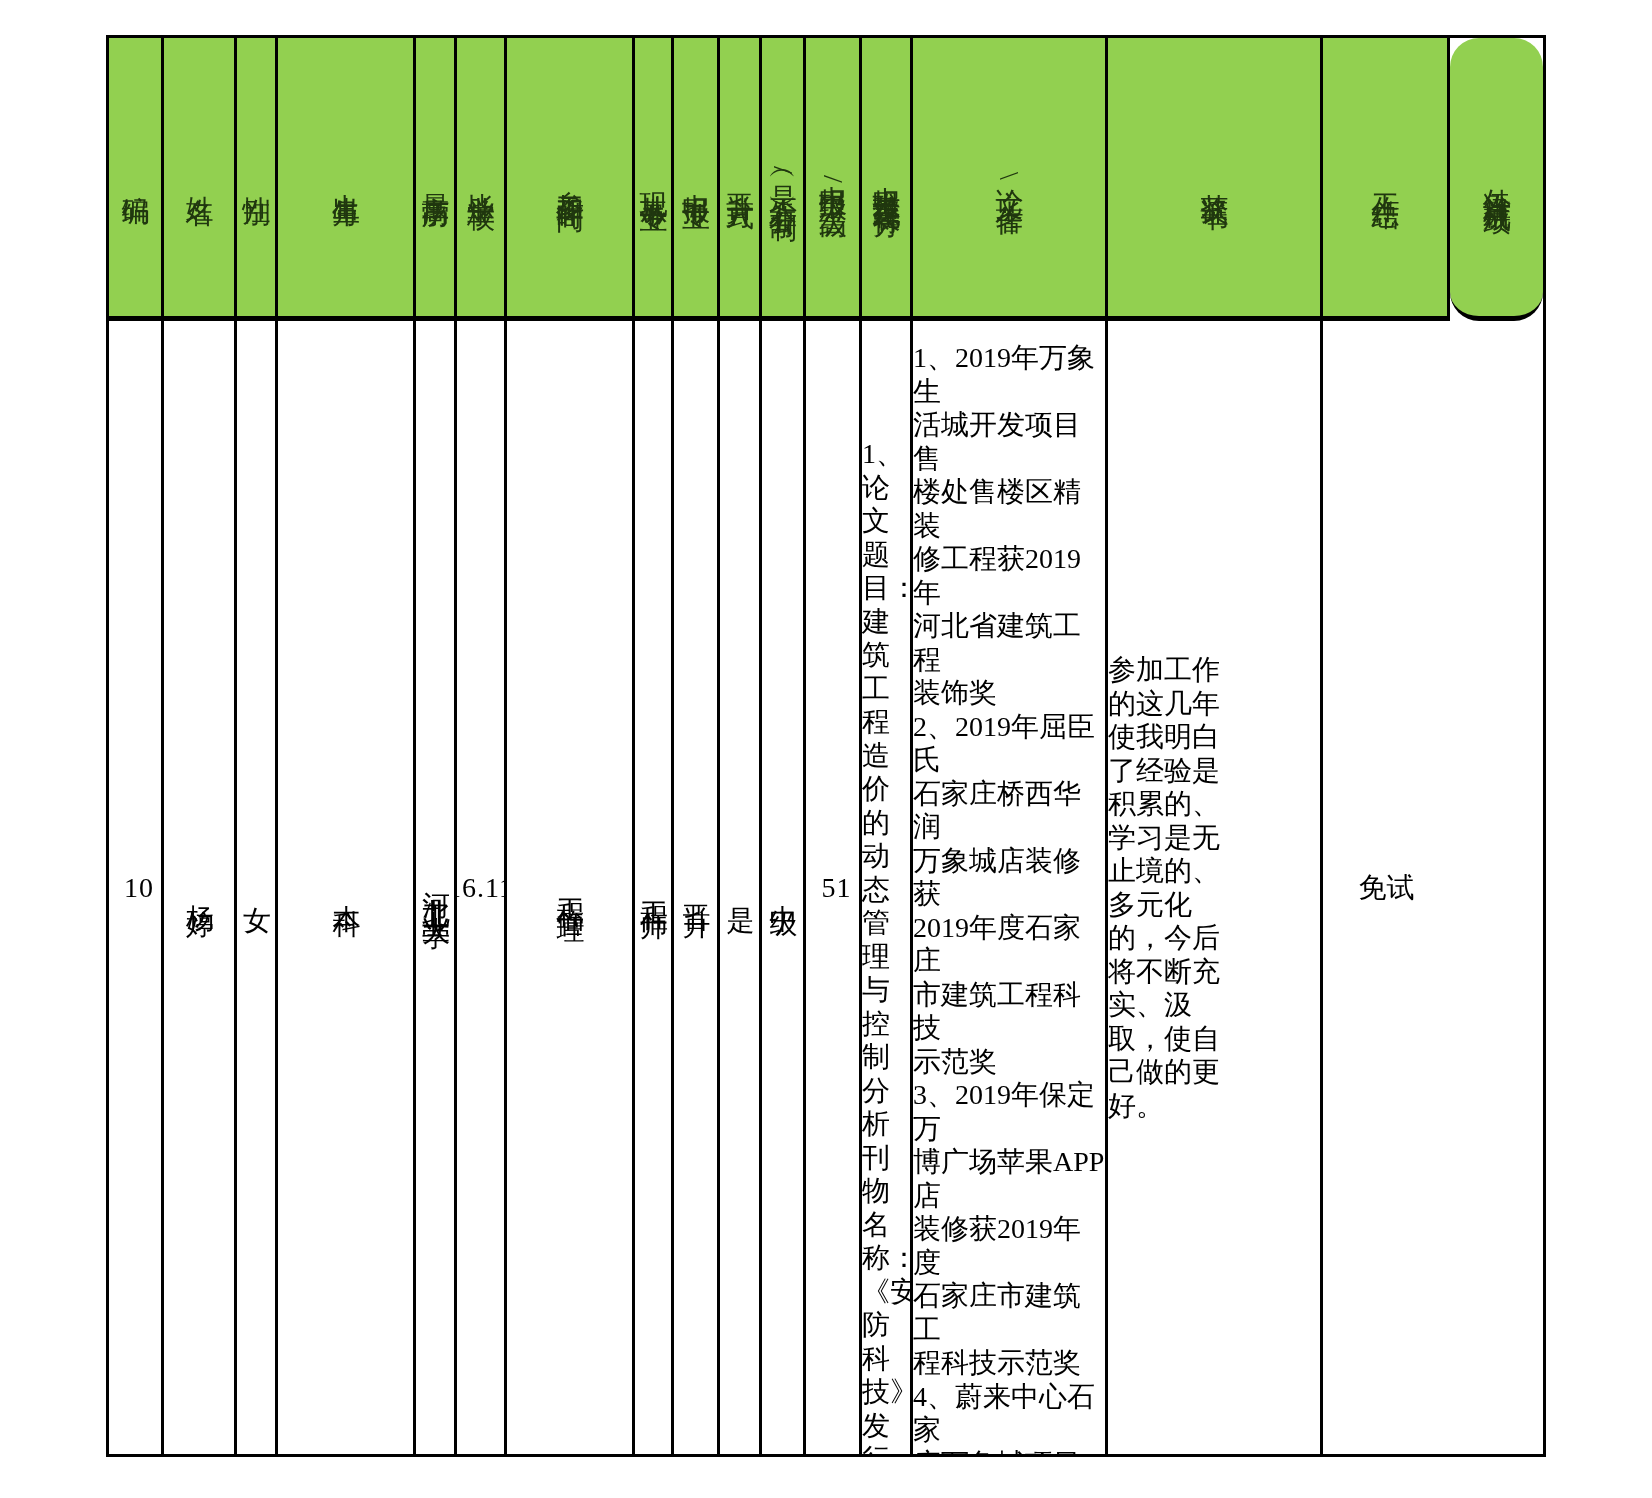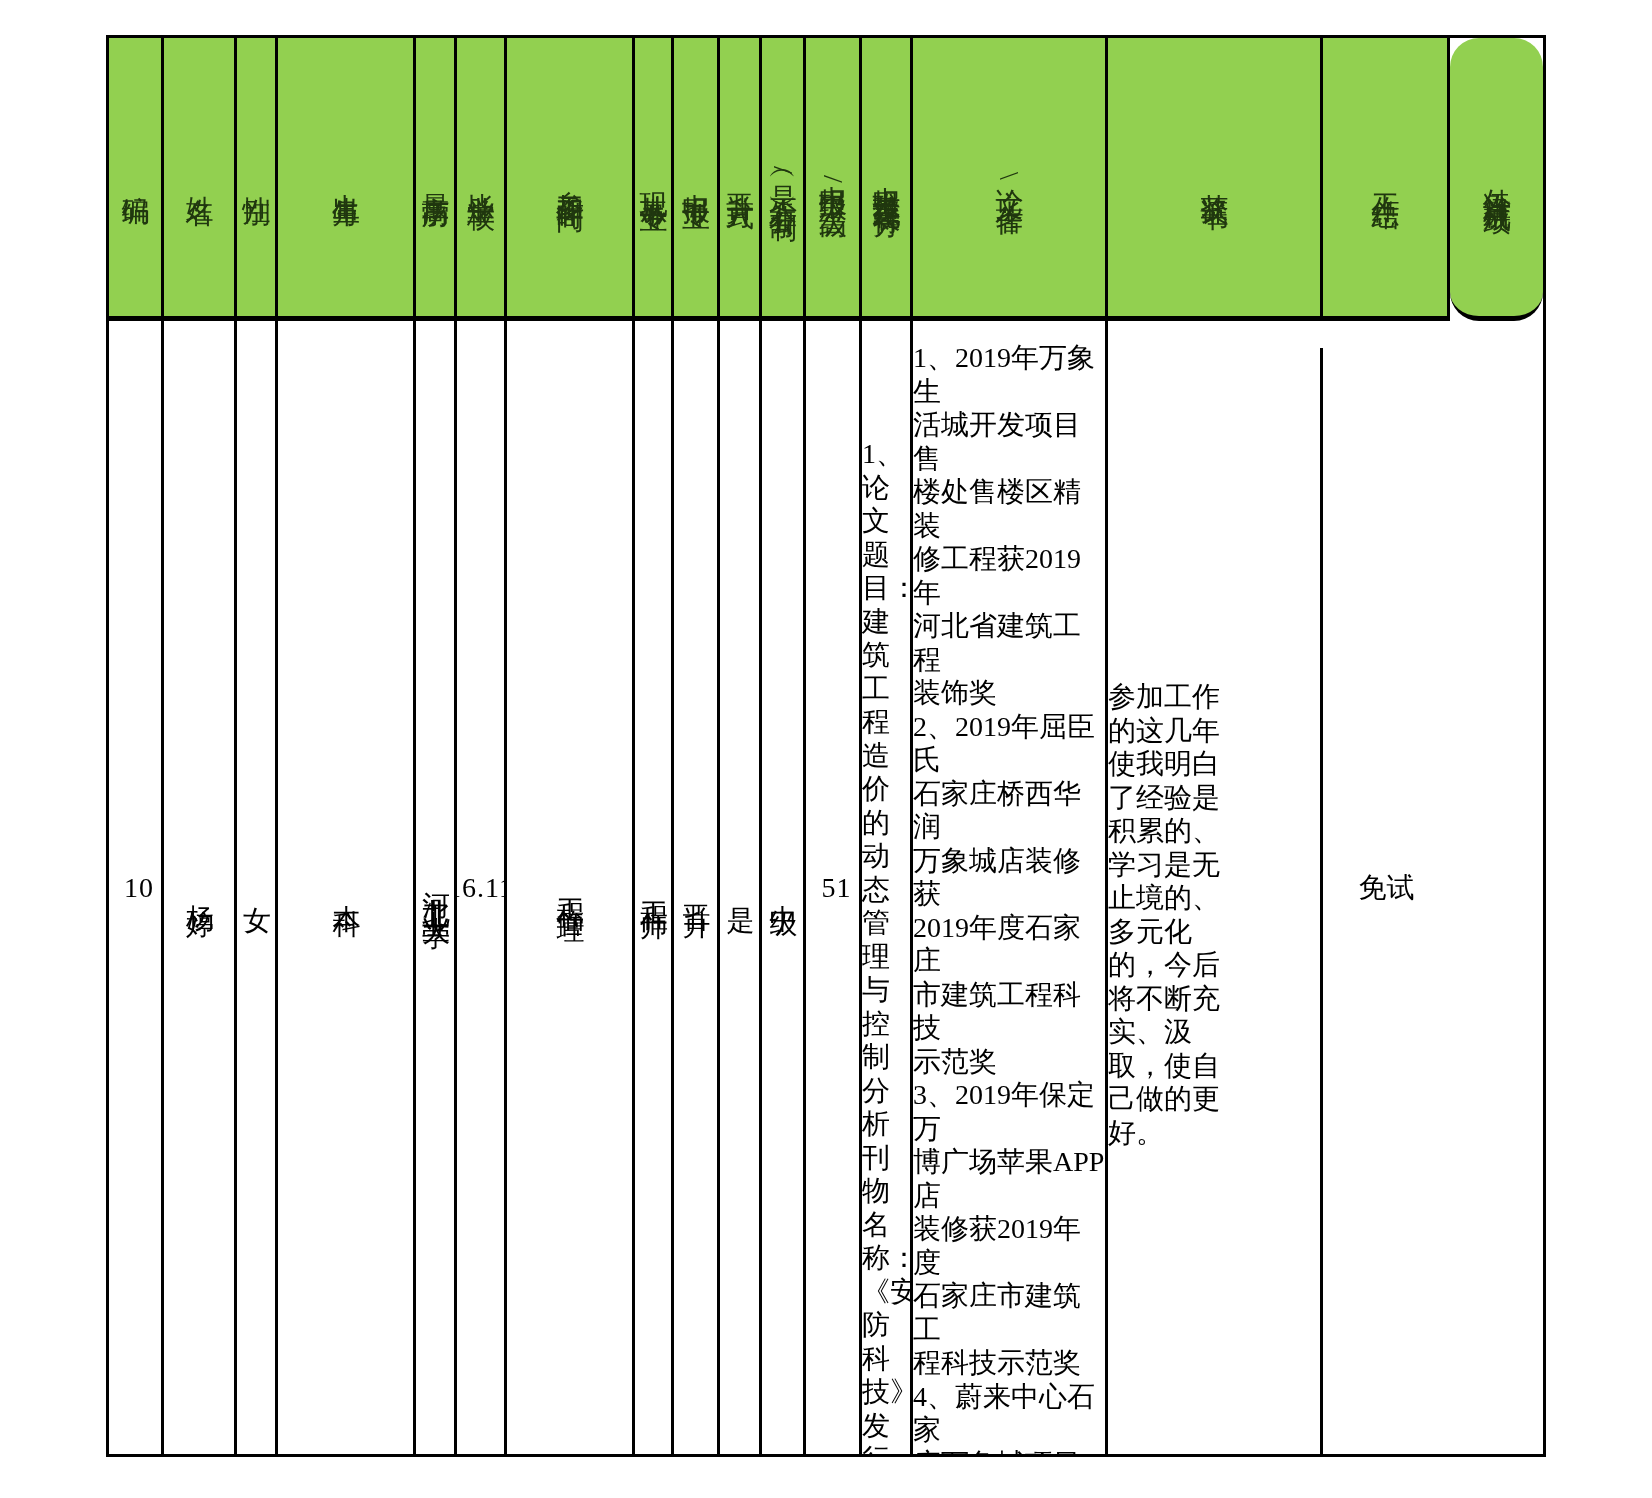--- a/index.html
+++ b/index.html
@@ -43,21 +43,21 @@
   }
   .bcell.txt{
     display:block;
     text-align:left;
     white-space:pre-line;
     line-height:33.5px;
     padding-right:0;
   }
   .pad-paper{padding-top:116px;}
   .pad-award{padding-top:20px;}
-  .pad-summary{padding-top:332px;margin-top:27px;}
+  .pad-summary{padding-top:332px;}
   .num{letter-spacing:1px;padding-left:8px;}
 </style>
 </head>
 <body>
 
 <div class="table-wrap">
   <div class="grid">
 
     <div class="hcell">编码</div>
     <div class="hcell">姓名</div>

